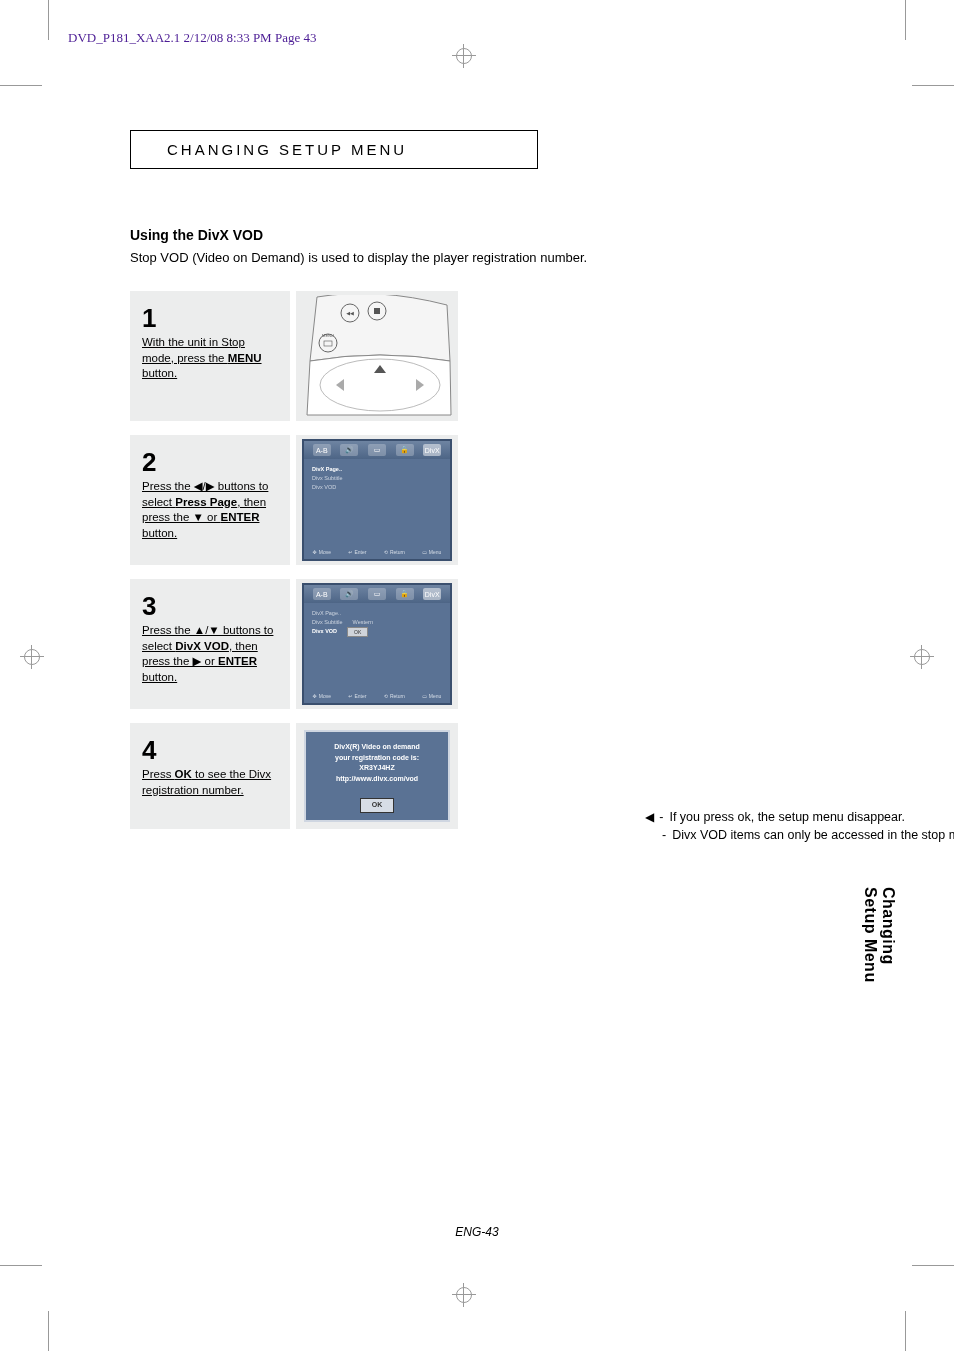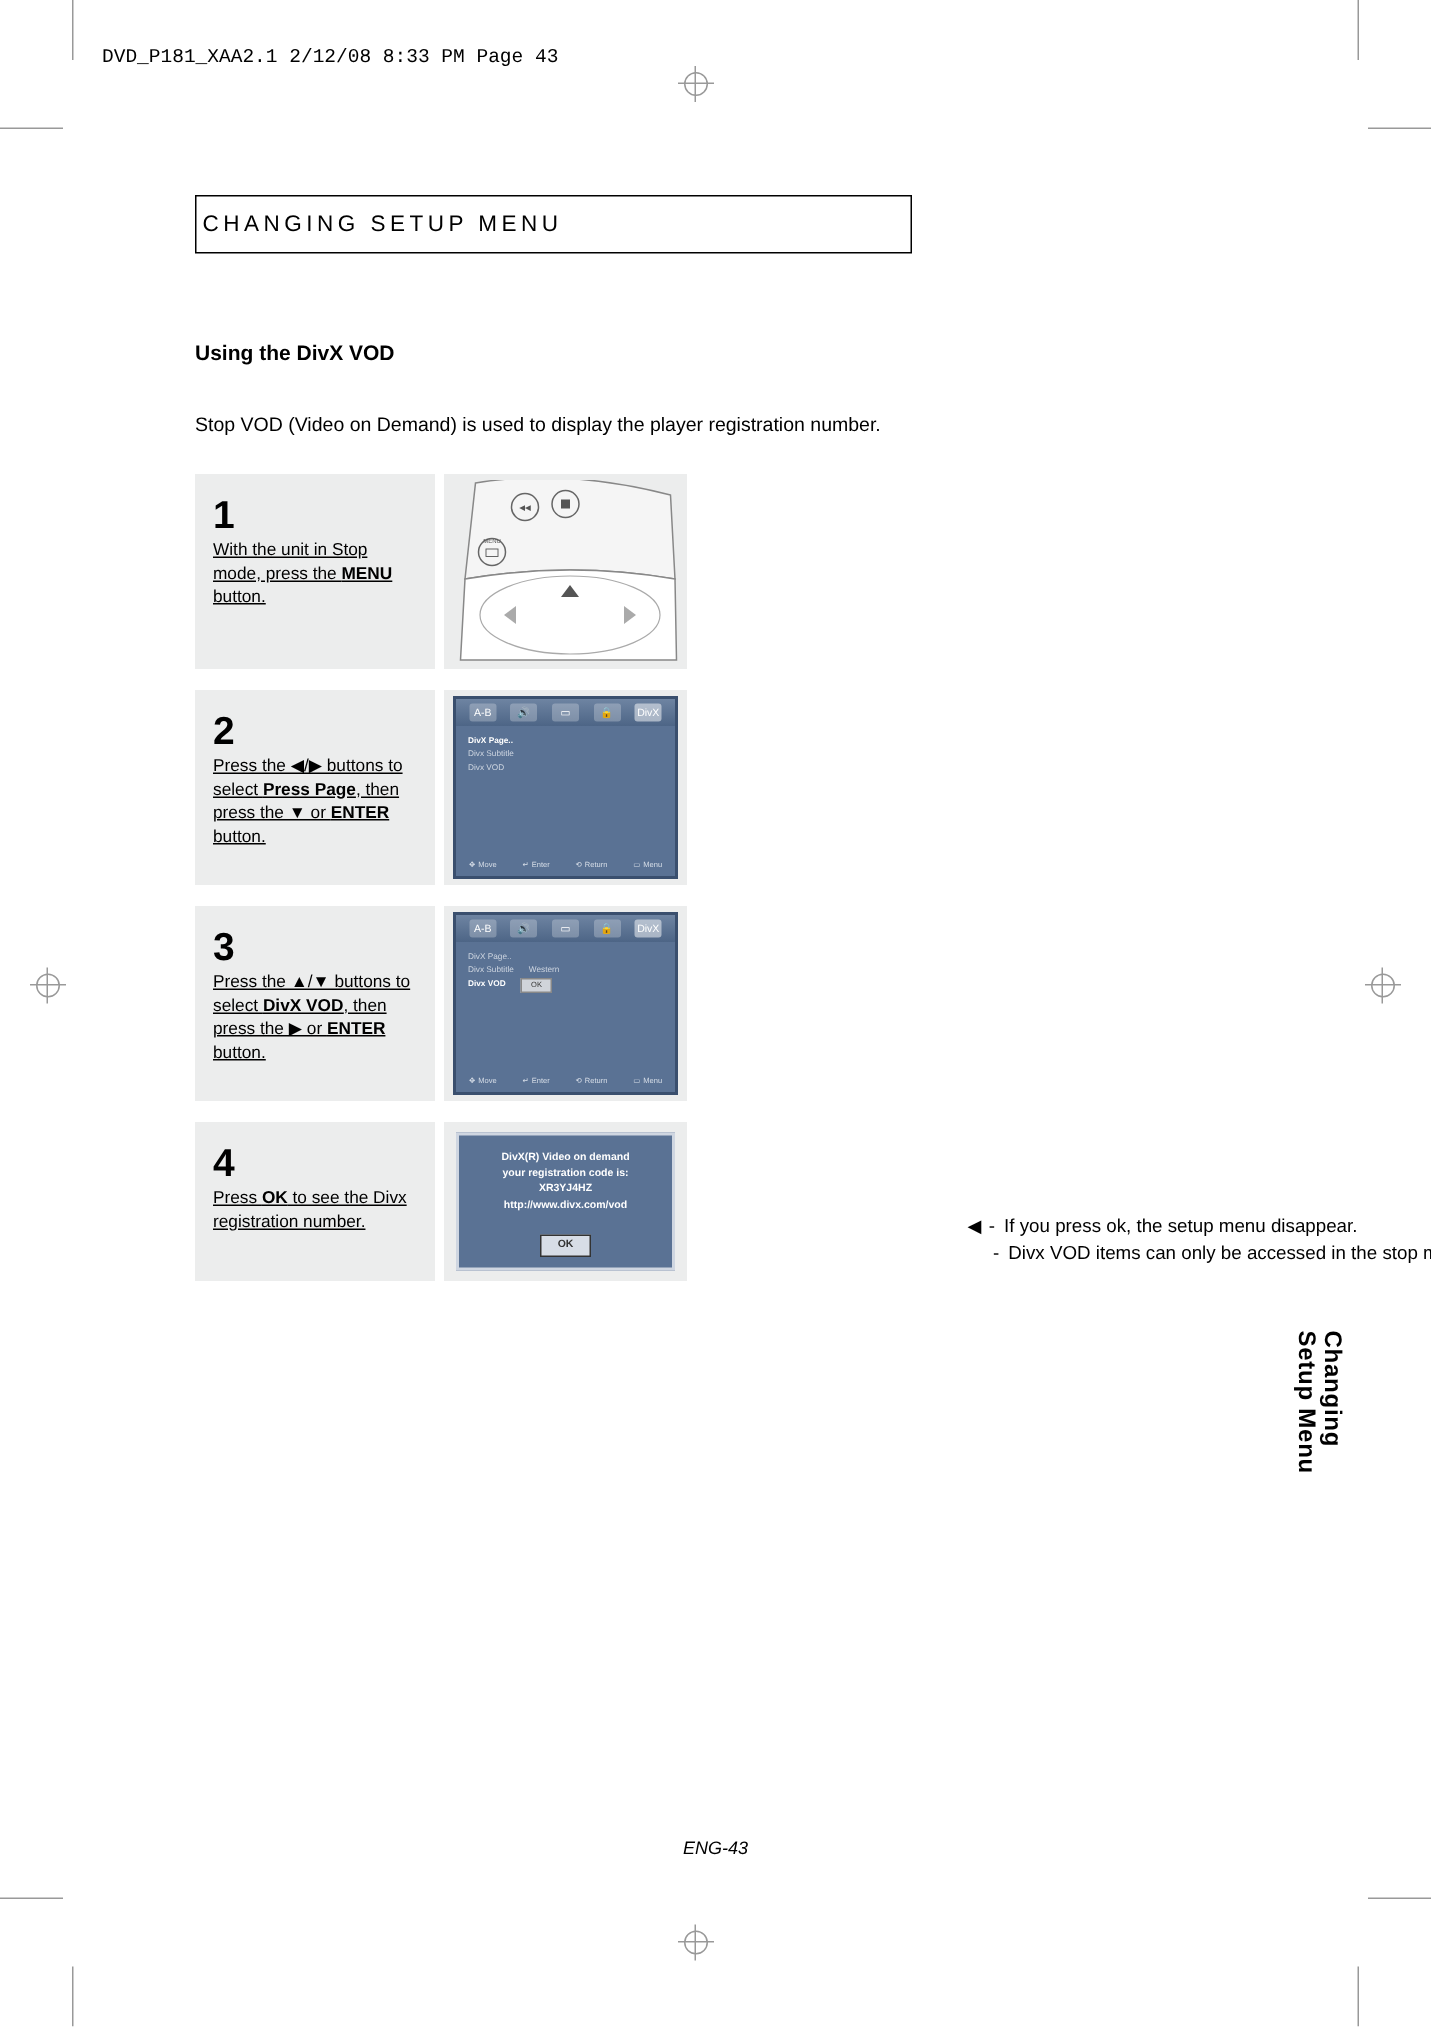--- a/index.html
+++ b/index.html
@@ -11,23 +11,23 @@
       font-family: Arial, Helvetica, sans-serif;
       background: #fff;
       width: 954px;
       height: 1351px;
       position: relative;
     }
     .print-header {
       position: absolute;
       top: 30px;
       left: 68px;
-      font-family: Liberation Mono, monospace;
+      font-family: Liberation Serif, serif;
       font-size: 13px;
-      color: #000000;
+      color: #4c1d95;
     }
     .reg-top {
       position: absolute;
       top: 44px;
       left: 452px;
       width: 24px;
       height: 24px;
     }
     .reg-mark {
       width: 24px;
@@ -85,33 +85,33 @@
     .crop-br-h { position: absolute; bottom: 85px; right: 0; width: 42px; height: 1px; background: #999; }
 
     .page-content {
       position: absolute;
       left: 130px;
       top: 130px;
       width: 760px;
     }
     .section-title-box {
       border: 1px solid #000;
-      padding: 10px 4px;
-      width: 478px;
+      padding: 10px 36px;
+      width: 408px;
       margin-bottom: 58px;
     }
     .section-title {
       font-size: 15px;
       letter-spacing: 3px;
       font-variant: small-caps;
     }
     .using-title {
       font-size: 14px;
       font-weight: bold;
-      margin-bottom: 32px;
+      margin-bottom: 7px;
     }
     .intro-text {
       font-size: 13px;
       margin-bottom: 26px;
     }
     .step-row {
       display: flex;
       margin-bottom: 14px;
     }
     .step-text-box {

